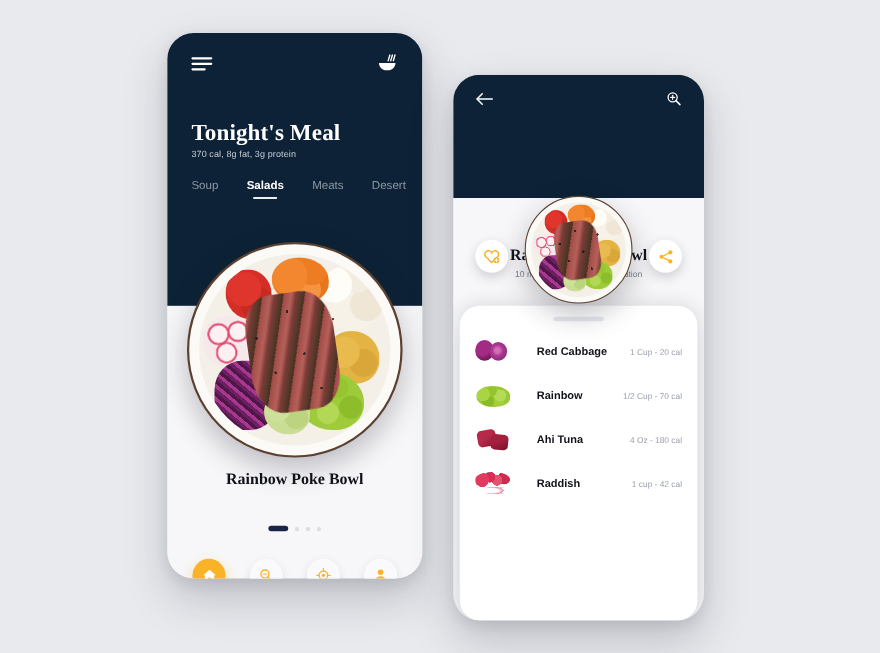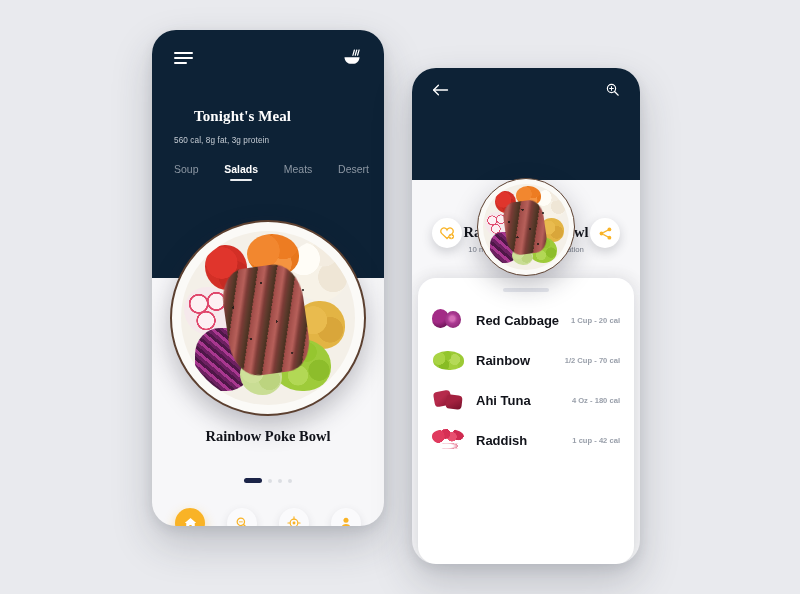--- a/index.html
+++ b/index.html
@@ -69,25 +69,24 @@
   .hamburger i:nth-child(3) { width: 13px; }
 
   .bowl-icon { width: 20px; height: 20px; }
 
   .p1-title {
     position: absolute;
     left: 22px;
     top: 78px;
     font-family: "Liberation Serif", serif;
     font-weight: 700;
-    font-size: 15px;
+    font-size: 21px;
     color: #ffffff;
     letter-spacing: 0.1px;
     z-index: 6;
-    margin-left: 20px;
   }
   .p1-sub {
     position: absolute;
     left: 22px;
     top: 106px;
     font-size: 8.2px;
     color: #c5ccd4;
     letter-spacing: 0.1px;
     z-index: 6;
   }
@@ -374,30 +373,30 @@
     align-items: center;
     height: 40px;
   }
   .ing-thumb {
     width: 34px; height: 26px;
     position: relative;
     flex: 0 0 34px;
     margin-right: 10px;
   }
   .ing-name {
-    font-size: 13px;
+    font-size: 10px;
     font-weight: 700;
     color: #11131a;
     flex: 1 1 auto;
+    margin-left: 12px;
   }
   .ing-amt {
     font-size: 7.6px;
     color: #9aa0ab;
     white-space: nowrap;
-    font-weight: bold;
   }
 
   
   .t { position: absolute; border-radius: 50%; }
   
   .tc-1a { left:0; top:2px; width:17px; height:19px; border-radius:50% 50% 48% 48%;
     background: radial-gradient(circle at 35% 30%, #a32b86 0 45%, #7a1a63 70%, #5d1249 100%); }
   .tc-1b { left:13px; top:4px; width:16px; height:17px; border-radius:50%;
     background: radial-gradient(circle at 45% 45%, #d46cb6 0 18%, #ab3992 38%, #7c1f68 100%); }
   
@@ -458,21 +457,21 @@
     </div>
     <svg class="bowl-icon" viewBox="0 0 24 24">
       <path d="M3 11h18c0 4.4-3.6 8-8 8h-2c-4.4 0-8-3.6-8-8z" fill="#ffffff"></path>
       <rect x="13.4" y="1.6" width="1.5" height="8" rx="0.7" fill="#ffffff" transform="rotate(16 14 5)"></rect>
       <rect x="16.2" y="1.6" width="1.5" height="8" rx="0.7" fill="#ffffff" transform="rotate(16 17 5)"></rect>
       <rect x="19" y="1.6" width="1.5" height="8" rx="0.7" fill="#ffffff" transform="rotate(16 20 5)"></rect>
     </svg>
   </div>
 
   <div class="p1-title">Tonight's Meal</div>
-  <div class="p1-sub">560 cal, 8g fat, 3g protein</div>
+  <div class="p1-sub">370 cal, 8g fat, 3g protein</div>
 
   <div class="p1-tabs">
     <div class="p1-tab">Soup</div>
     <div class="p1-tab active">Salads</div>
     <div class="p1-tab">Meats</div>
     <div class="p1-tab">Desert</div>
   </div>
 
   <div class="plate-wrap">
     <div class="plate">

